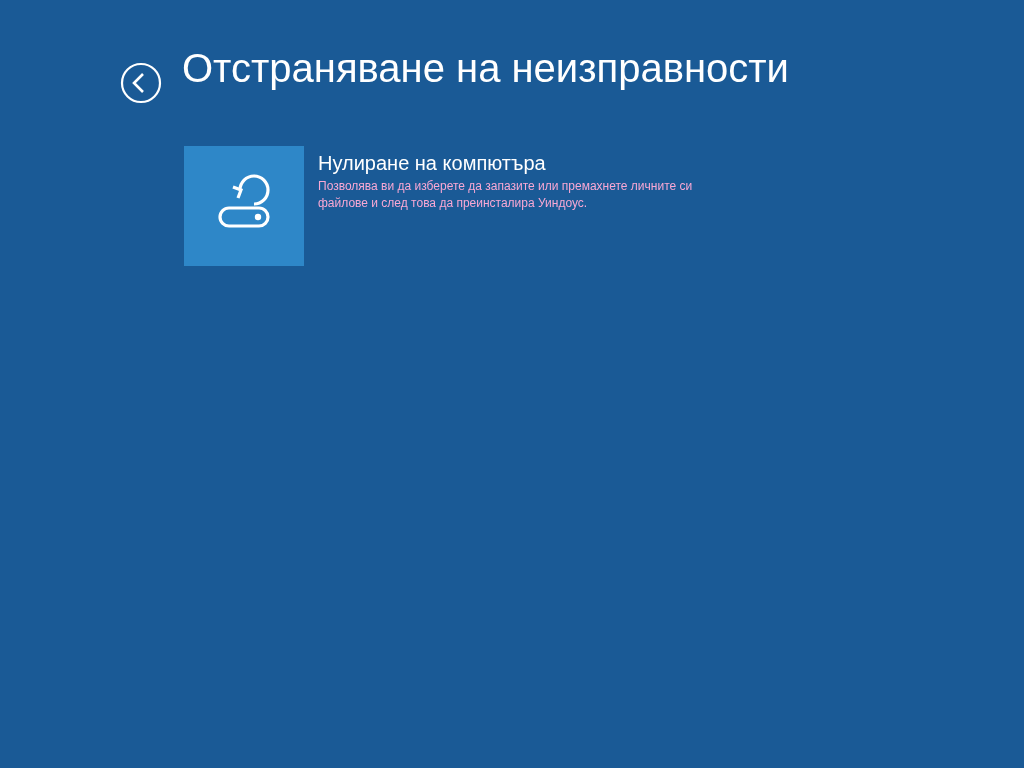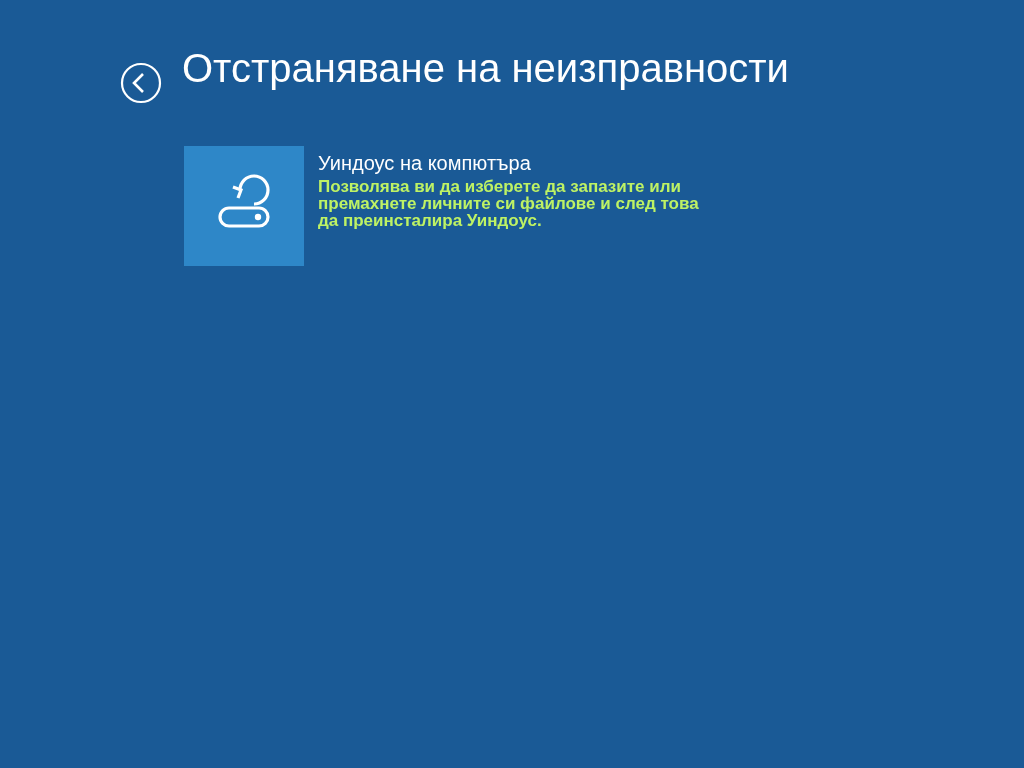--- a/index.html
+++ b/index.html
@@ -69,24 +69,24 @@
     padding-top: 4px;
     max-width: 400px;
   }
   .opt-title {
     font-size: 20px;
     font-weight: 400;
     line-height: 26px;
     margin-bottom: 2px;
   }
   .opt-desc {
-    font-size: 17px;
-    font-weight: 700;
+    font-size: 12px;
+    font-weight: 400;
     line-height: 17px;
-    color: #bef264;
+    color: #f9a8d4;
   }
 </style>
 </head>
 <body>
 
 <div class="screen">
 
   <div class="back-btn">
     <svg width="42" height="42" viewBox="0 0 42 42">
       <circle cx="21" cy="21" r="19" fill="none" stroke="#ffffff" stroke-width="2.2"></circle>
@@ -105,21 +105,21 @@
           <rect x="12" y="38" width="48" height="18" rx="9" ry="9" fill="none" stroke="#ffffff" stroke-width="3.2"></rect>
 
           <circle cx="50" cy="47" r="3.2" fill="#ffffff"></circle>
 
           <path d="M46 34 A14 14 0 1 0 32 20" fill="none" stroke="#ffffff" stroke-width="3.2" stroke-linecap="butt"></path>
 
           <path d="M25 17 L33 20 L30 28" fill="none" stroke="#ffffff" stroke-width="3.2" stroke-linecap="butt" stroke-linejoin="miter"></path>
         </svg>
       </div>
       <div class="opt-text">
-        <div class="opt-title">Уиндоус на компютъра</div>
+        <div class="opt-title">Нулиране на компютъра</div>
         <div class="opt-desc">Позволява ви да изберете да запазите или премахнете личните си файлове и след това да преинсталира Уиндоус.</div>
       </div>
     </div>
 
 
   </div>
 
 </div>
 
 </body></html>

